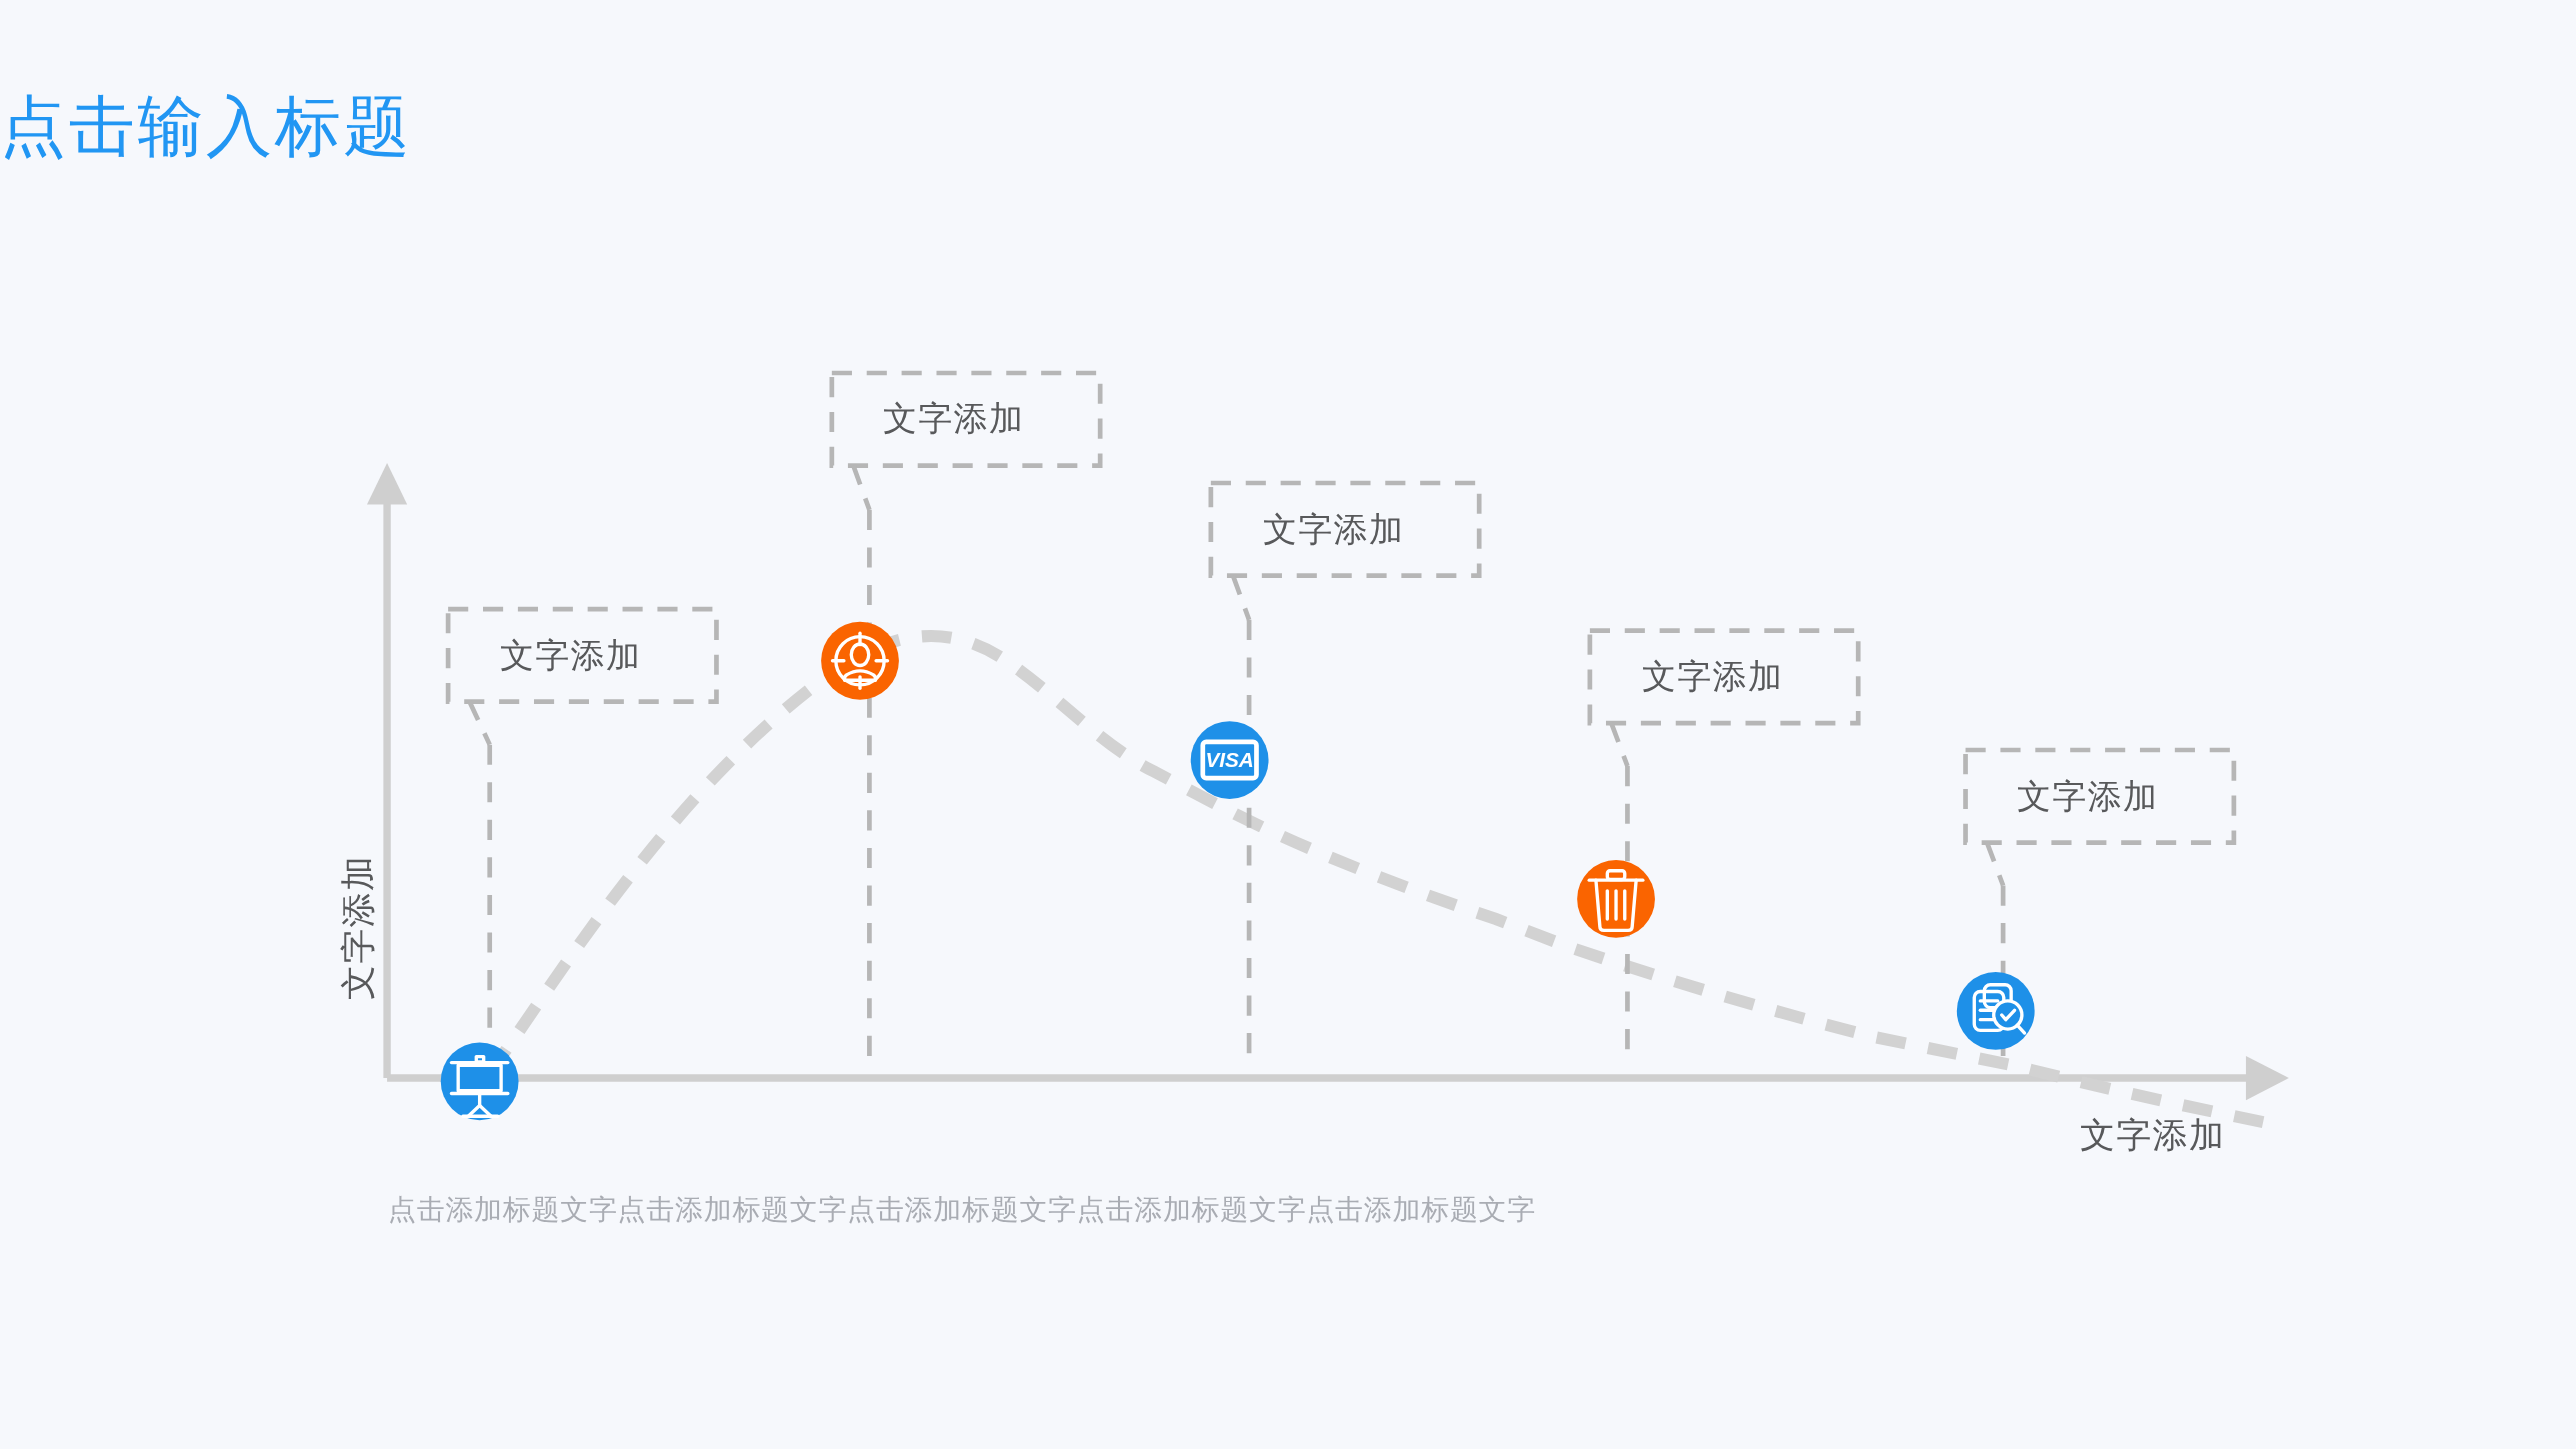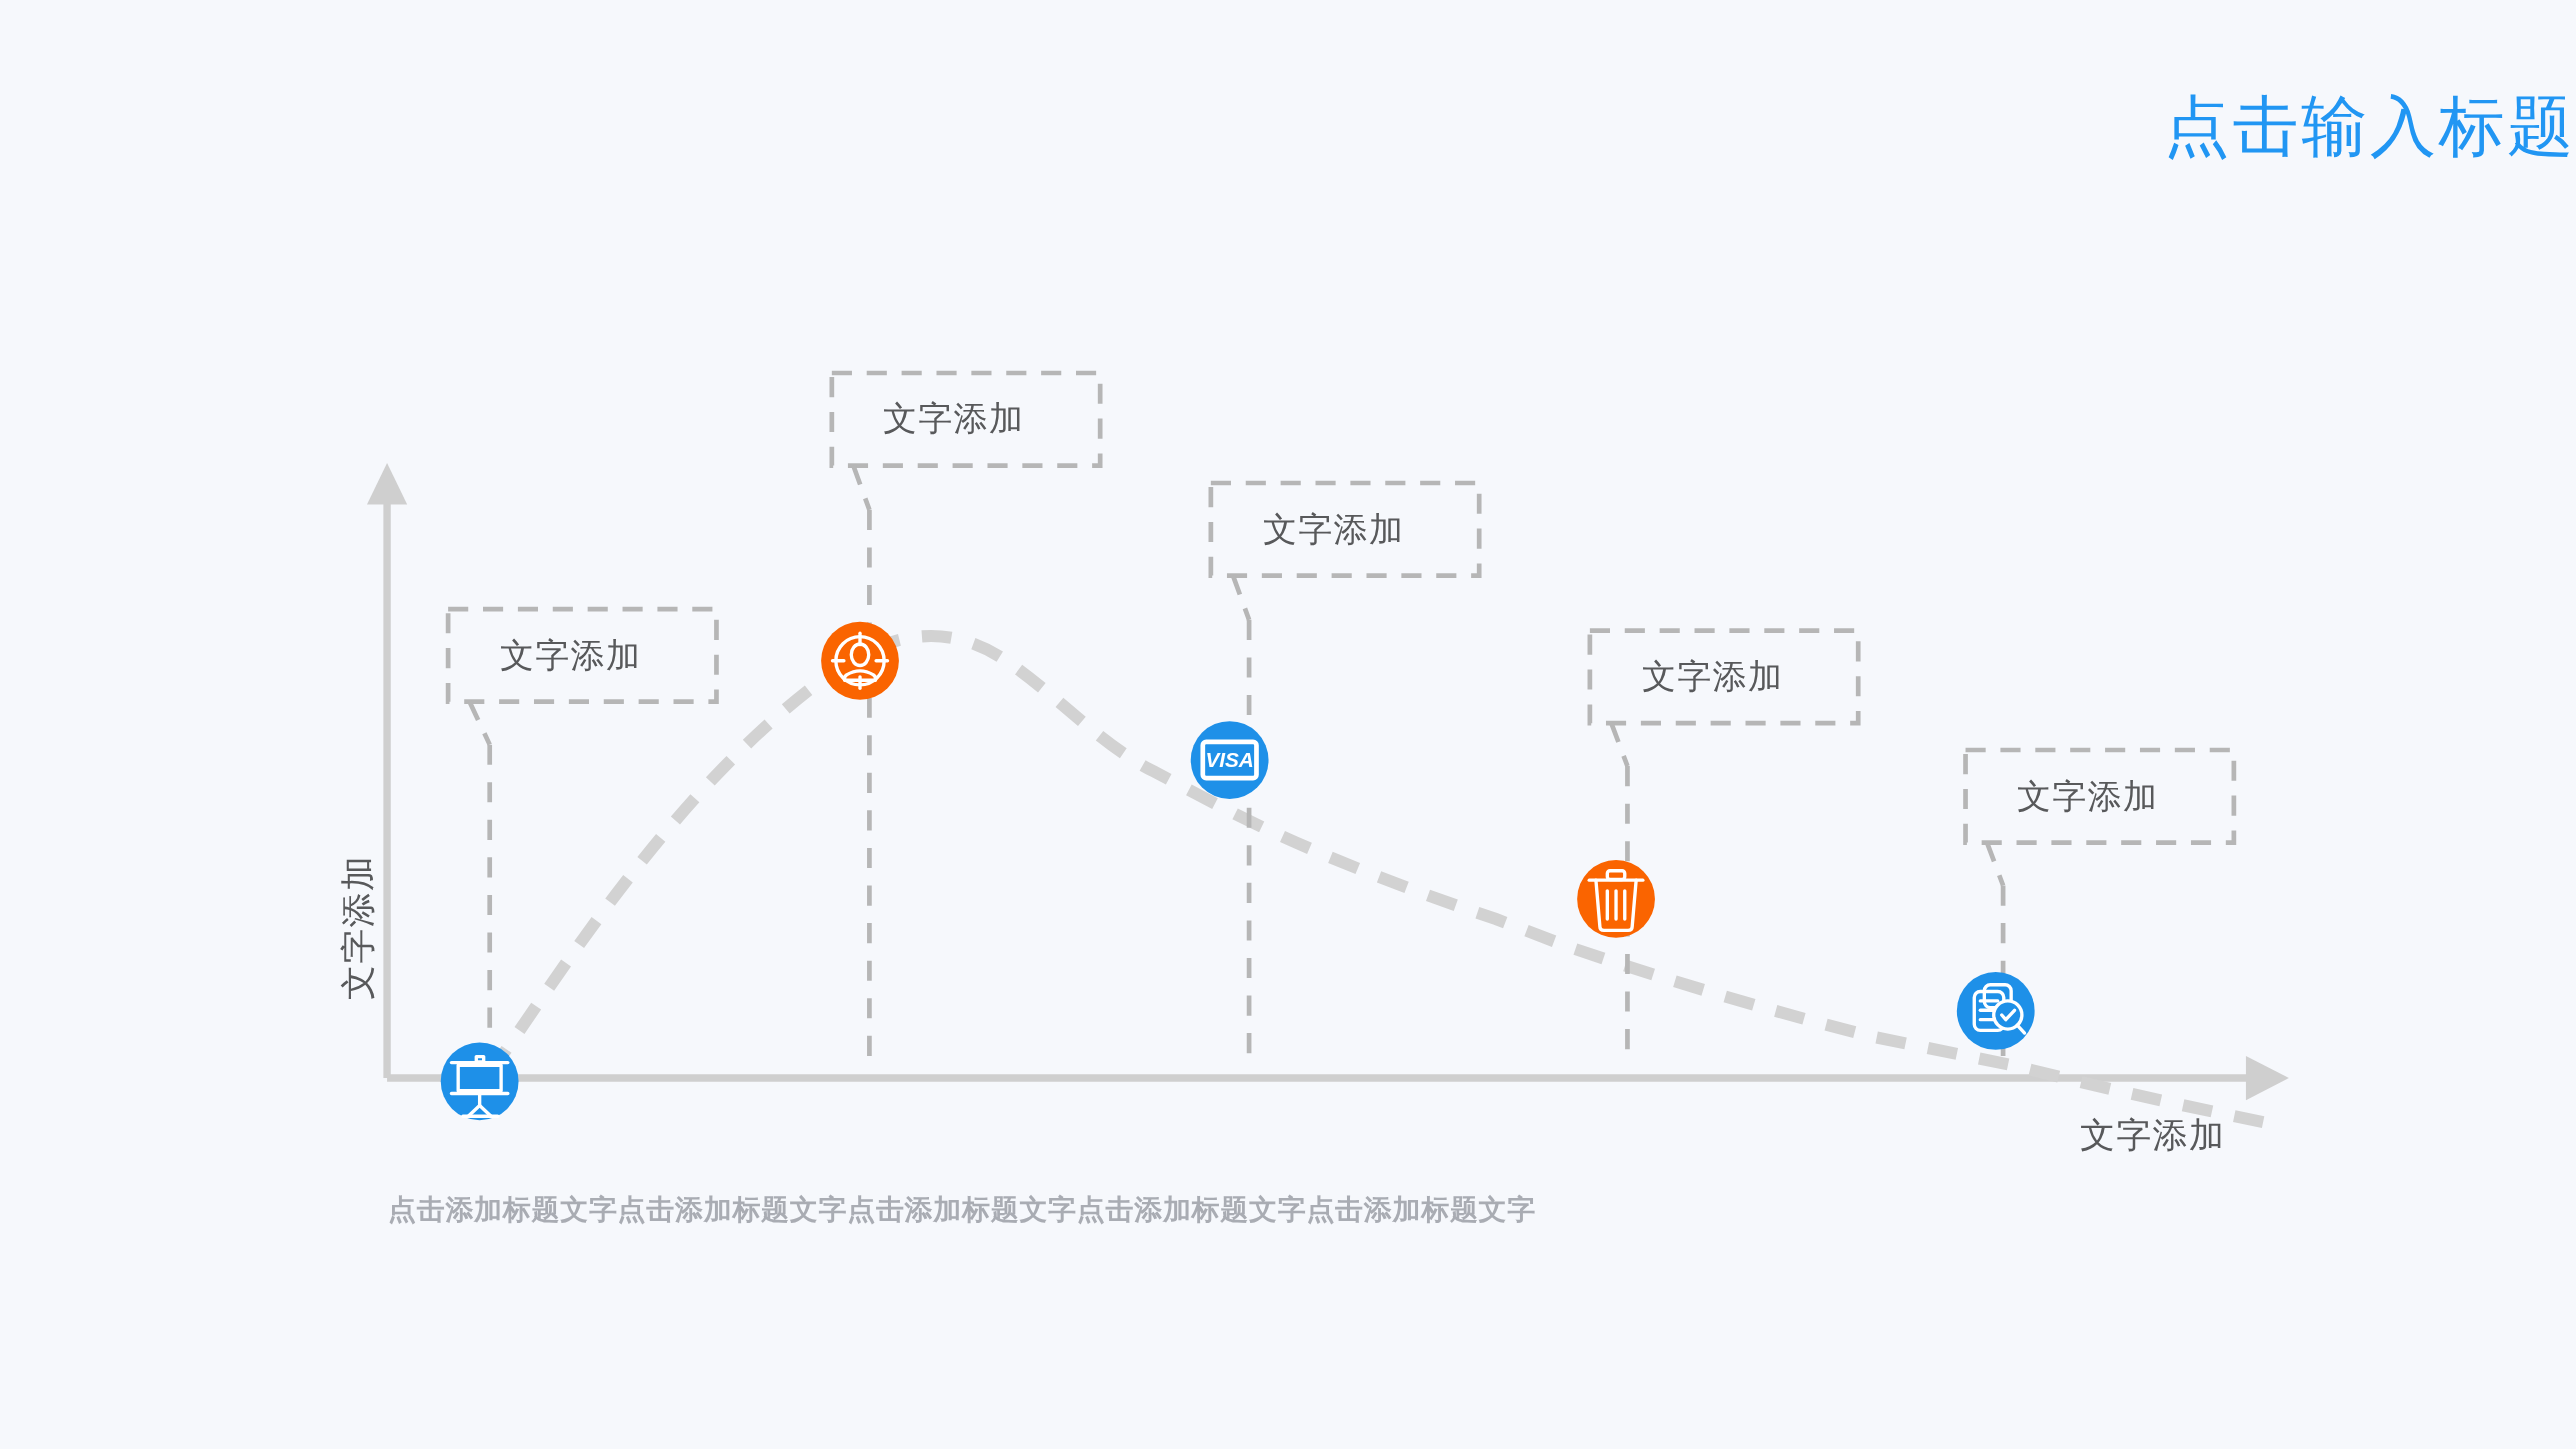--- a/index.html
+++ b/index.html
@@ -8,21 +8,21 @@
     background:#f6f8fc;
     font-family:"Liberation Serif","DejaVu Serif",serif;
     overflow:hidden;
     position:relative;
   }
   #stage{position:absolute;left:0;top:0;width:2576px;height:1449px;}
 
   .title{
     position:absolute;
     left:0;top:87px;width:2576px;
-    text-align:right;
+    text-align:left;
     font-size:66px;
     line-height:1.2;
     color:#2196f3;
     letter-spacing:2.7px;
     font-family:"Liberation Serif","DejaVu Serif",serif;
     white-space:nowrap;
   }
 
   svg.canvas{position:absolute;left:0;top:0;width:2576px;height:1449px;overflow:visible;}
 
@@ -190,16 +190,16 @@
   <div class="callout-text" style="left:500px;top:639px;">文字添加</div>
   <div class="callout-text" style="left:883px;top:402px;">文字添加</div>
   <div class="callout-text" style="left:1263px;top:513px;">文字添加</div>
   <div class="callout-text" style="left:1642px;top:660px;">文字添加</div>
   <div class="callout-text" style="left:2017px;top:780px;">文字添加</div>
 
   <div class="axis-label y-axis-label" style="left:335px;top:1000px;">文字添加</div>
 
   <div class="axis-label" style="left:2080px;top:1112px;">文字添加</div>
 
-  <div class="caption" style="left:388px;top:1191px;font-weight:bold;">点击添加标题文字点击添加标题文字点击添加标题文字点击添加标题文字点击添加标题文字</div>
+  <div class="caption" style="left:388px;top:1191px;">点击添加标题文字点击添加标题文字点击添加标题文字点击添加标题文字点击添加标题文字</div>
 
 </div>
 
 
 </body></html>

